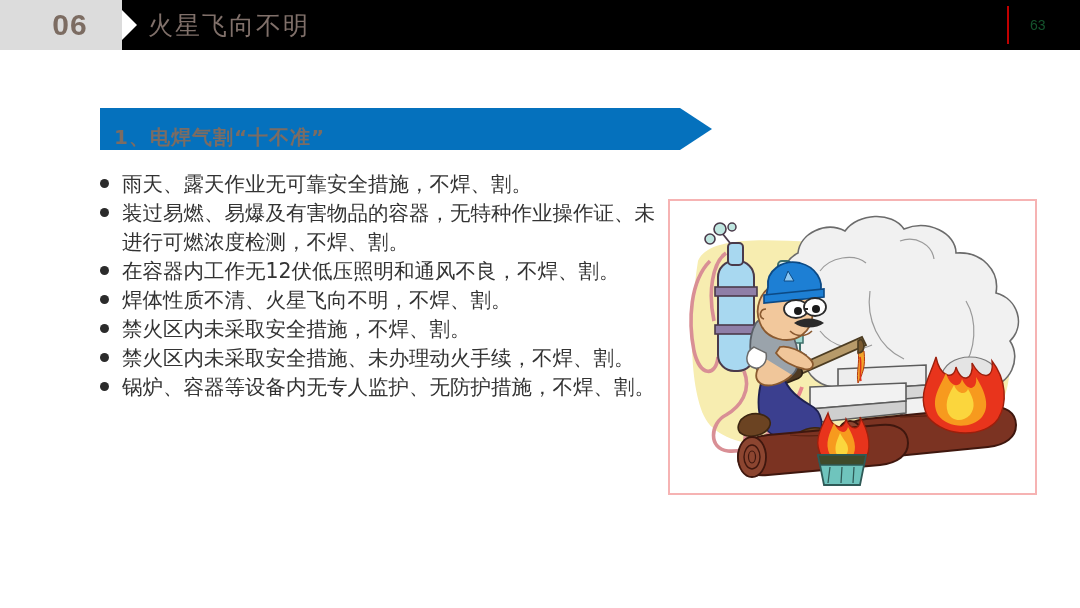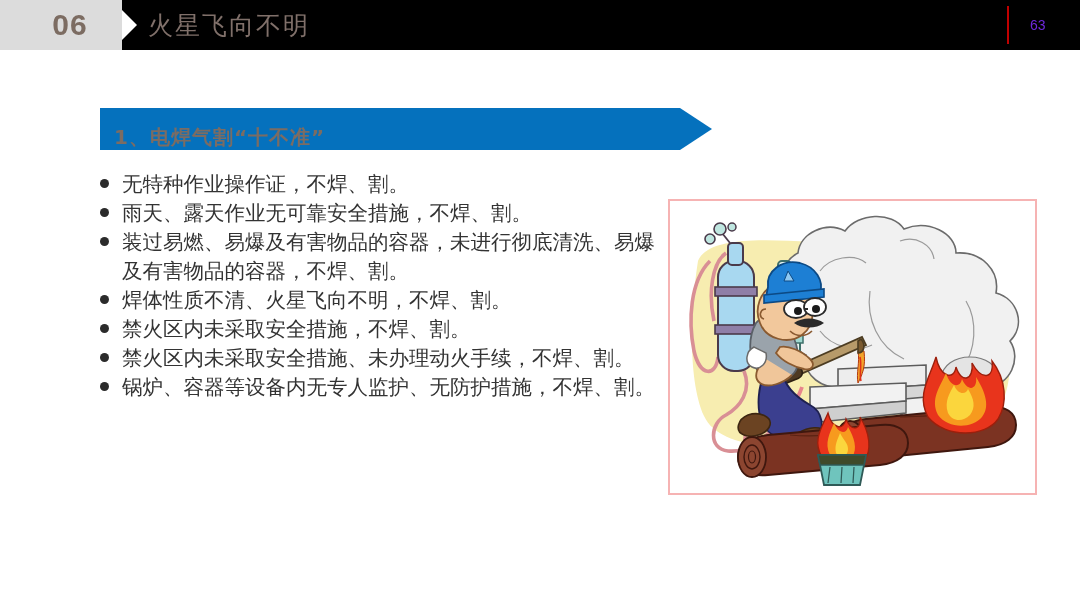--- a/index.html
+++ b/index.html
@@ -84,21 +84,21 @@
     height: 38px;
     background: #c00000;
   }
   .header-page {
     position: absolute;
     left: 1030px;
     top: 0;
     height: 50px;
     display: flex;
     align-items: center;
-    color: #6d28d9;
+    color: #14532d;
     font-size: 14px;
     font-family: "Liberation Sans", sans-serif;
   }
 
   
   .banner-wrap {
     position: absolute;
     left: 100px;
     top: 108px;
     width: 612px;
@@ -203,33 +203,33 @@
     <div class="banner-body"></div>
     <div class="banner-point"></div>
     <div class="banner-text">1、电焊气割“十不准”</div>
   </div>
 
   <div class="bullet-list">
     <div class="bullet-row">
       <span class="bullet-dot">
           <i></i>
         </span>
-      <span class="bullet-text">无特种作业操作证，不焊、割。</span>
-    </div>
-    <div class="bullet-row">
-      <span class="bullet-dot">
-          <i></i>
-        </span>
       <span class="bullet-text">雨天、露天作业无可靠安全措施，不焊、割。</span>
     </div>
     <div class="bullet-row">
       <span class="bullet-dot">
           <i></i>
         </span>
-      <span class="bullet-text">装过易燃、易爆及有害物品的容器，未进行彻底清洗、易爆及有害物品的容器，不焊、割。</span>
+      <span class="bullet-text">装过易燃、易爆及有害物品的容器，无特种作业操作证、未进行可燃浓度检测，不焊、割。</span>
+    </div>
+    <div class="bullet-row">
+      <span class="bullet-dot">
+          <i></i>
+        </span>
+      <span class="bullet-text">在容器内工作无12伏低压照明和通风不良，不焊、割。</span>
     </div>
     <div class="bullet-row">
       <span class="bullet-dot">
           <i></i>
         </span>
       <span class="bullet-text">焊体性质不清、火星飞向不明，不焊、割。</span>
     </div>
     <div class="bullet-row">
       <span class="bullet-dot">
           <i></i>

